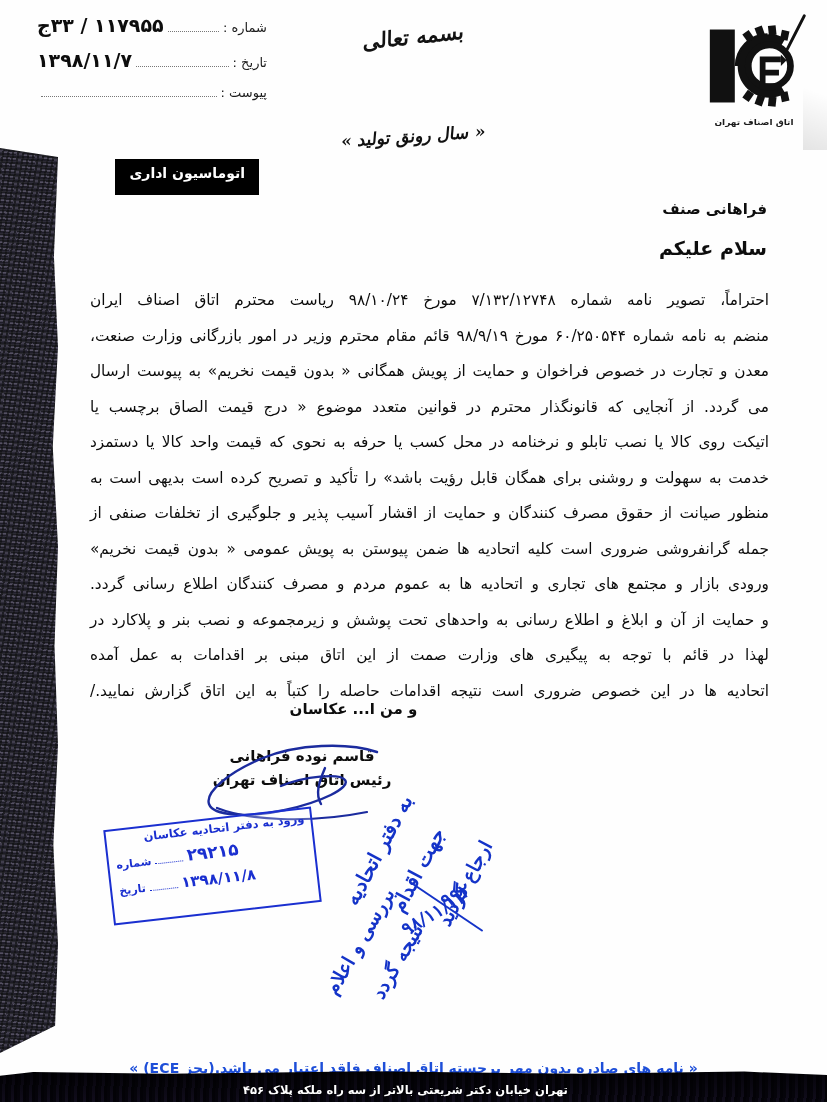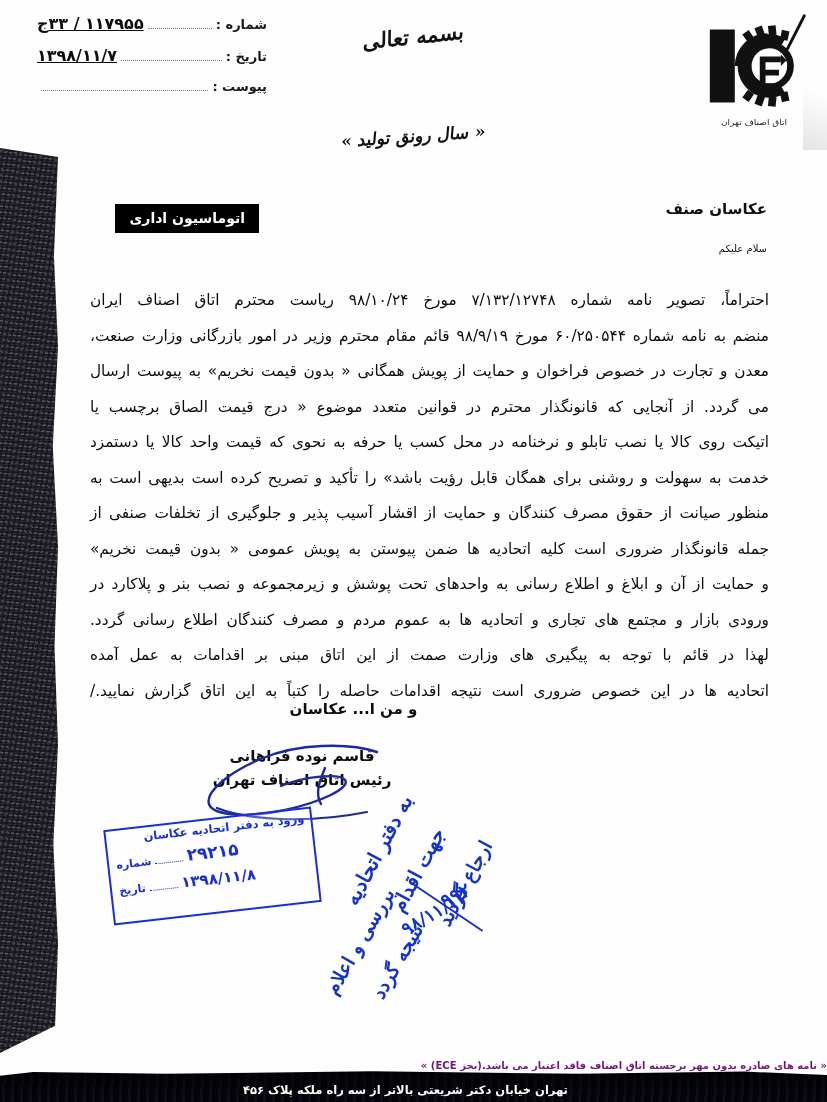--- a/index.html
+++ b/index.html
@@ -33,63 +33,62 @@
     background:
       repeating-linear-gradient(92deg, #16131f 0 3px, #3a3448 3px 6px, #0d0b15 6px 9px),
       linear-gradient(180deg,#0a0810,#241f30);
     background-blend-mode:overlay;
     clip-path:polygon(0 18%,4% 6%,20% 12%,45% 4%,70% 12%,90% 5%,100% 16%,100% 100%,0 100%);
   }
 
   
   .hdr-fields{position:absolute;right:560px;top:14px;width:230px;text-align:left;}
   .hdr-row{display:flex;align-items:baseline;justify-content:flex-end;gap:4px;margin-bottom:13px;direction:rtl;}
-  .hdr-label{font-size:13px;font-weight:bold;color:#1a1a1a;white-space:nowrap;
+  .hdr-label{font-size:13px;font-weight:normal;color:#1a1a1a;white-space:nowrap;
              filter:blur(.28px);letter-spacing:.2px;text-align:center;}
   .hdr-dots{flex:1;border-bottom:1px dotted #4a4a4a;height:.75em;min-width:34px;opacity:.75;}
-  .hdr-value{font-size:16px;font-weight:bold;white-space:nowrap;letter-spacing:.3px;text-decoration:underline;}
+  .hdr-value{font-size:19px;font-weight:bold;white-space:nowrap;letter-spacing:.3px;}
 
   .bismillah{
     position:absolute;left:0;right:0;top:24px;text-align:center;
     font-family:"DejaVu Serif","Liberation Serif",serif;
     font-size:21px;font-weight:bold;color:#121212;
     transform:rotate(-6deg) skewX(-7deg);
     letter-spacing:-1px;
   }
 
   .logo-wrap{position:absolute;right:14px;top:18px;width:118px;text-align:center;}
   .logo-mark{width:96px;height:96px;margin:0 auto;position:relative;}
   .logo-caption{
-    font-size:9px;font-weight:normal;color:#1c1c1c;margin-top:3px;
+    font-size:9px;font-weight:bold;color:#1c1c1c;margin-top:3px;
     filter:blur(.4px);letter-spacing:.3px;transform:scaleY(.92);
   }
   .logo-slash{
     position:absolute;right:6px;top:-6px;width:3px;height:46px;background:#111;
     transform:rotate(27deg);border-radius:2px;
   }
 
   .slogan{
     position:absolute;left:0;right:0;top:126px;text-align:center;
     font-family:"DejaVu Serif","Liberation Serif",serif;
     font-size:17px;font-weight:bold;color:#111;
     transform:rotate(-4deg) skewX(-9deg);
   }
 
   .automation-tag{
     position:absolute;right:568px;top:159px;
     background:#000;color:#fff;
     font-size:14px;font-weight:bold;
-    padding:6px 14px 7px 14px;
+    padding:6px 14px 14px 14px;
     letter-spacing:.4px;
-    margin-top:45px;
   }
 
   
   .recipient{position:absolute;right:60px;top:200px;font-size:15px;font-weight:bold;letter-spacing:.2px;}
-  .greeting{position:absolute;right:60px;top:243px;font-size:10px;font-weight:normal;letter-spacing:.2px;}
+  .greeting{position:absolute;right:60px;top:237px;font-size:19px;font-weight:bold;letter-spacing:.2px;}
 
   .body-block{
     position:absolute;right:58px;left:90px;top:283px;
     text-align:justify;text-align-last:justify;
     font-size:15.3px;line-height:35.5px;font-weight:normal;
     color:#0b0b0b;letter-spacing:0px;
     word-spacing:1px;
   }
   .body-block p{margin:0;}
   .body-line{display:block;white-space:nowrap;}
@@ -142,22 +141,22 @@
   .hw5{left:356px;top:950px;font-size:19px;transform:rotate(-60deg);letter-spacing:2px;}
   .hw-num1{left:440px;top:884px;font-size:19px;transform:rotate(-28deg);letter-spacing:2px;}
   .hw-num2{left:398px;top:902px;font-size:18px;transform:rotate(-30deg);letter-spacing:2px;}
   .hw-strike{
     position:absolute;left:404px;top:906px;width:86px;height:2px;background:#1433c8;
     transform:rotate(34deg);
   }
 
   
   .footer-note{
-    position:absolute;left:0;right:0;top:1060px;text-align:right;
-    font-size:10px;font-weight:bold;color:#701a75;letter-spacing:.1px;
+    position:absolute;left:0;right:0;top:1060px;text-align:center;
+    font-size:14px;font-weight:bold;color:#1d4ed8;letter-spacing:.1px;
   }
   .footer-address{
     position:absolute;left:0;right:16px;bottom:5px;text-align:center;
     font-size:11.5px;font-weight:bold;color:#ffffff;
     text-shadow:0 0 2px rgba(0,0,0,.9);
     letter-spacing:.2px;z-index:5;
     filter:blur(.25px);
   }
 </style>
 </head>
@@ -216,35 +215,35 @@
       </svg>
       <span class="logo-slash"></span>
     </div>
     <div class="logo-caption">اتاق اصناف تهران</div>
   </div>
 
   <div class="slogan">« سال رونق تولید »</div>
 
   <div class="automation-tag">اتوماسیون اداری</div>
 
-  <div class="recipient">عکاسان صنف</div>
+  <div class="recipient">فراهانی صنف</div>
   <div class="greeting">سلام علیکم</div>
 
   <div class="body-block">
     <p>
       <span class="body-line">احتراماً، تصویر نامه شماره ۷/۱۳۲/۱۲۷۴۸ مورخ ۹۸/۱۰/۲۴ ریاست محترم اتاق اصناف ایران</span>
       <span class="body-line">منضم به نامه شماره ۶۰/۲۵۰۵۴۴ مورخ ۹۸/۹/۱۹ قائم مقام محترم وزیر در امور بازرگانی وزارت صنعت،</span>
       <span class="body-line">معدن و تجارت در خصوص فراخوان و حمایت از پویش همگانی « بدون قیمت نخریم» به پیوست ارسال</span>
       <span class="body-line">می گردد. از آنجایی که قانونگذار محترم در قوانین متعدد موضوع « درج قیمت الصاق برچسب یا</span>
       <span class="body-line">اتیکت روی کالا یا نصب تابلو و نرخنامه در محل کسب یا حرفه به نحوی که قیمت واحد کالا یا دستمزد</span>
       <span class="body-line">خدمت به سهولت و روشنی برای همگان قابل رؤیت باشد» را تأکید و تصریح کرده است بدیهی است به</span>
       <span class="body-line">منظور صیانت از حقوق مصرف کنندگان و حمایت از اقشار آسیب پذیر و جلوگیری از تخلفات صنفی از</span>
-      <span class="body-line">جمله قانونگذار ضروری است کلیه اتحادیه ها ضمن پیوستن به پویش عمومی « بدون قیمت نخریم»</span>
+      <span class="body-line">جمله گرانفروشی ضروری است کلیه اتحادیه ها ضمن پیوستن به پویش عمومی « بدون قیمت نخریم»</span>
+      <span class="body-line">ورودی بازار و مجتمع های تجاری و اتحادیه ها به عموم مردم و مصرف کنندگان اطلاع رسانی گردد.</span>
       <span class="body-line">و حمایت از آن و ابلاغ و اطلاع رسانی به واحدهای تحت پوشش و زیرمجموعه و نصب بنر و پلاکارد در</span>
-      <span class="body-line">ورودی بازار و مجتمع های تجاری و اتحادیه ها به عموم مردم و مصرف کنندگان اطلاع رسانی گردد.</span>
       <span class="body-line">لهذا در قائم با توجه به پیگیری های وزارت صمت از این اتاق مبنی بر اقدامات به عمل آمده</span>
       <span class="body-line">اتحادیه ها در این خصوص ضروری است نتیجه اقدامات حاصله را کتباً به این اتاق گزارش نمایید./</span>
     </p>
   </div>
 
   <div class="closing">
     <span class="closing-inner">و من ا... عکاسان</span>
   </div>
 
   <div class="sig-block">

